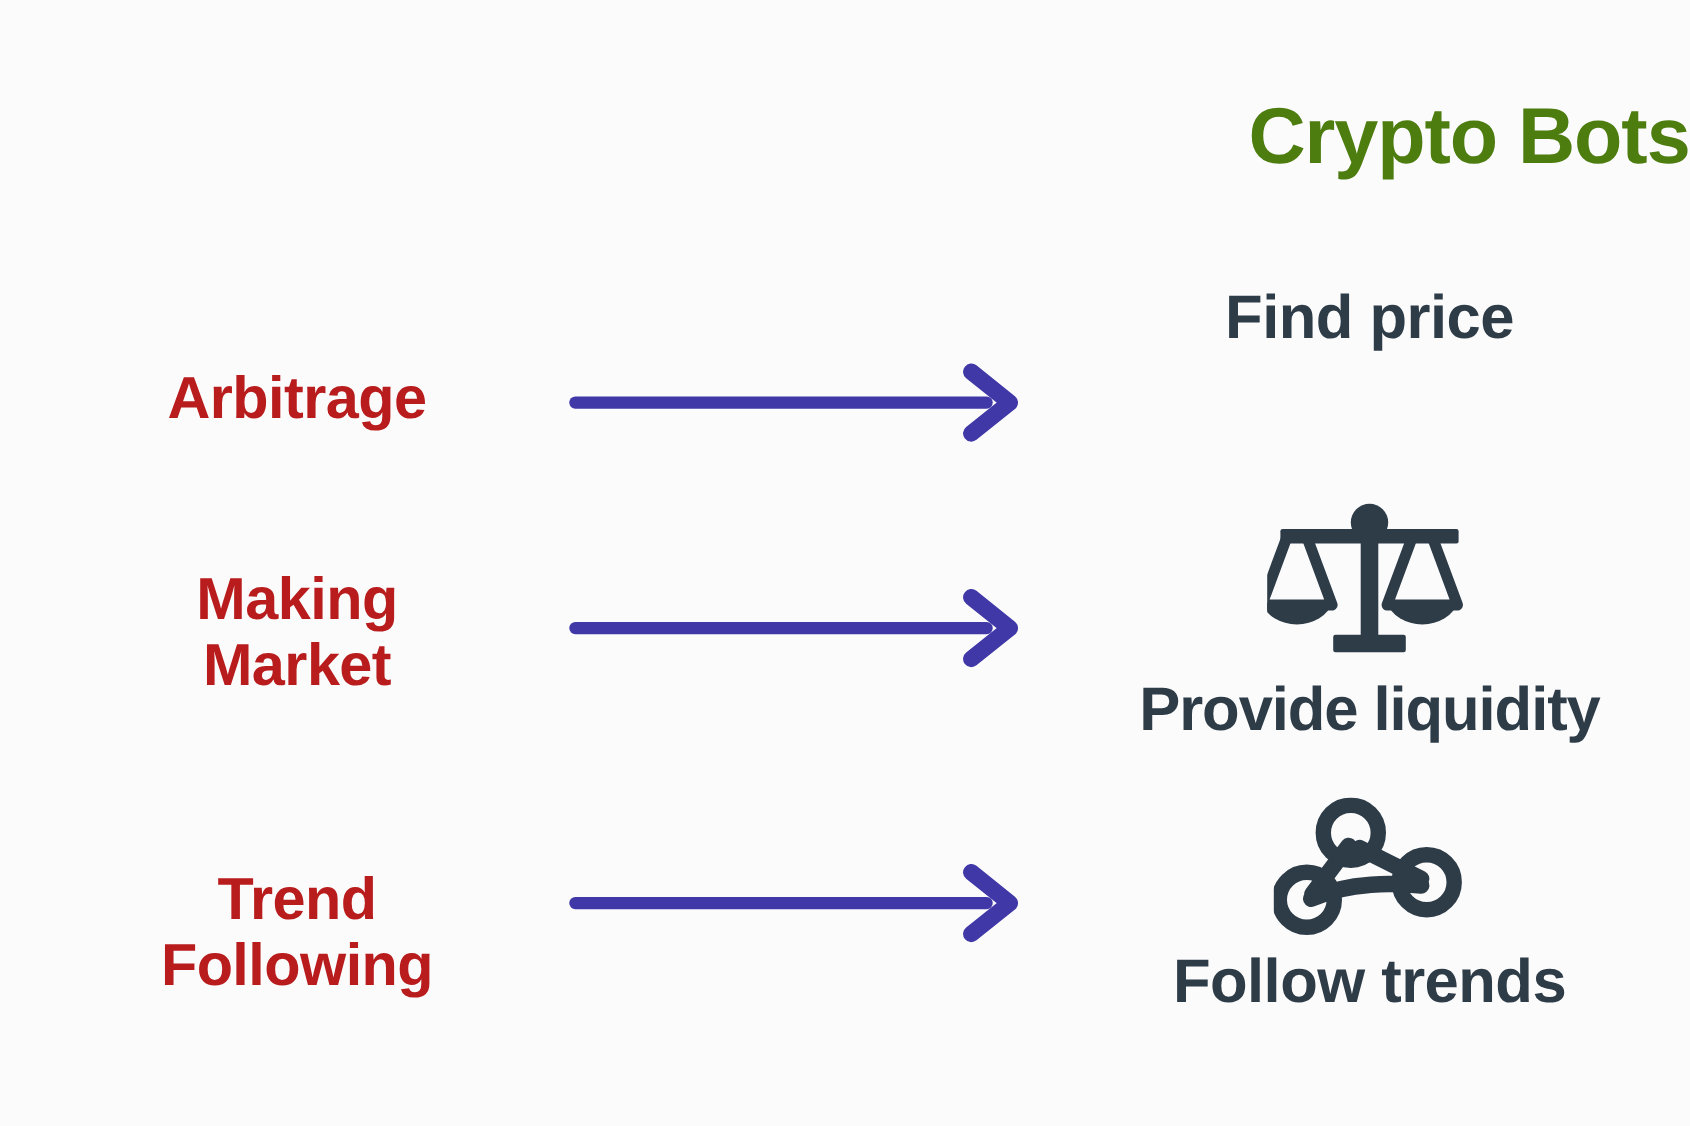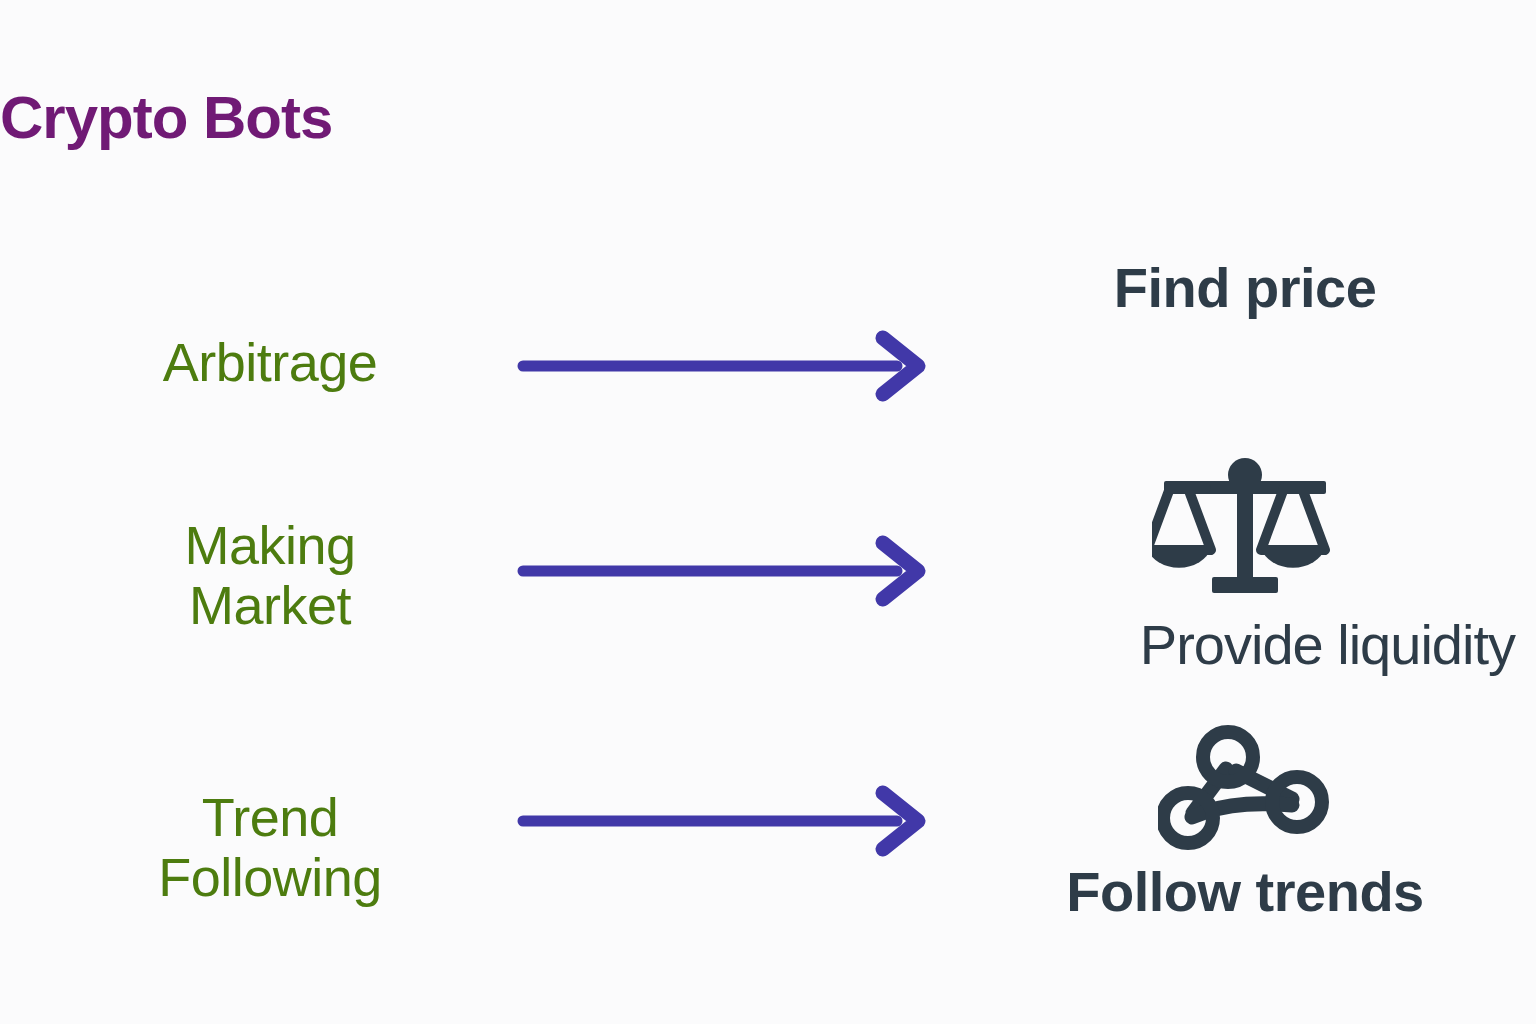--- a/index.html
+++ b/index.html
@@ -21,44 +21,44 @@
     height: 1024px;
     background: #fbfbfc;
   }
 
   
   .title {
     position: absolute;
     left: 0;
     top: 88px;
     width: 1536px;
-    text-align: left;
-    font-size: 60px;
+    text-align: right;
+    font-size: 72px;
     font-weight: bold;
     letter-spacing: -1px;
-    color: #701a75;
+    color: #4d7c0f;
     line-height: 1.0;
     white-space: nowrap;
   }
 
   
   .row {
     position: absolute;
     left: 0;
     width: 1536px;
   }
 
   .left-label {
     position: absolute;
     left: 60px;
     width: 420px;
     text-align: center;
     font-size: 54px;
-    font-weight: normal;
-    color: #4d7c0f;
+    font-weight: bold;
+    color: #b91c1c;
     line-height: 1.12;
     letter-spacing: -0.5px;
   }
 
   .arrow-wrap {
     position: absolute;
     left: 515px;
     width: 420px;
     height: 72px;
   }
@@ -76,23 +76,22 @@
 
   .right-text {
     font-size: 56px;
     font-weight: bold;
     color: #2e3c48;
     line-height: 1.08;
     letter-spacing: -0.5px;
   }
 
   .right-text.light {
-    font-weight: 400;
+    font-weight: 700;
     letter-spacing: -1px;
-    text-align: right;
   }
 
   .icon-box {
     display: flex;
     justify-content: center;
     align-items: center;
   }
 
   
   #row-1 { top: 300px; }

